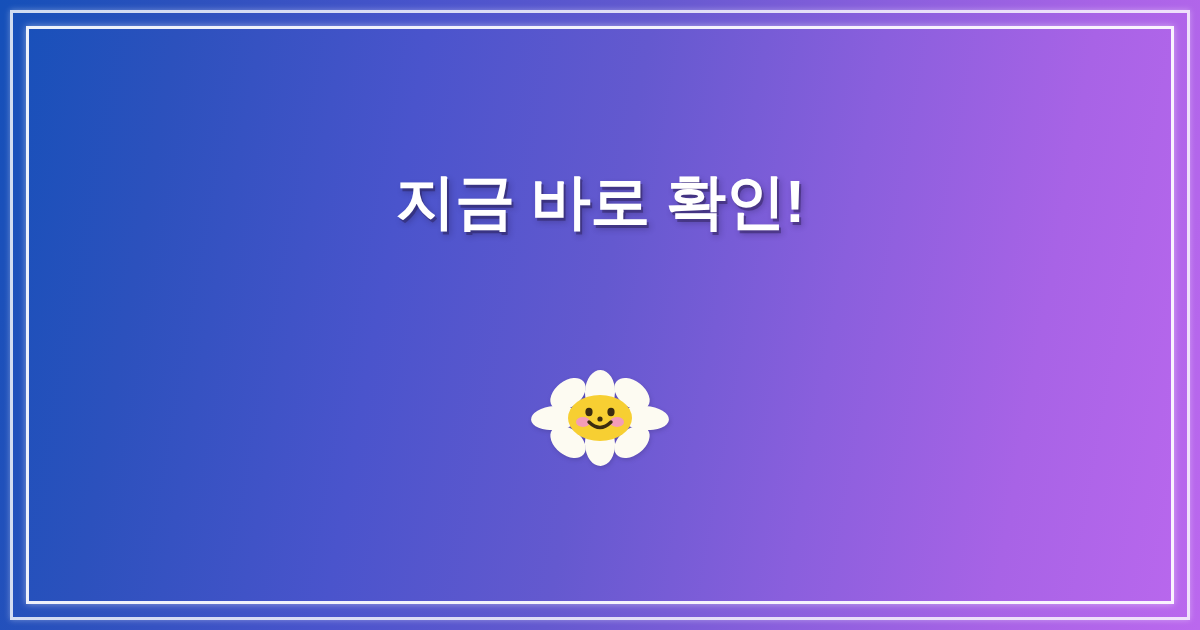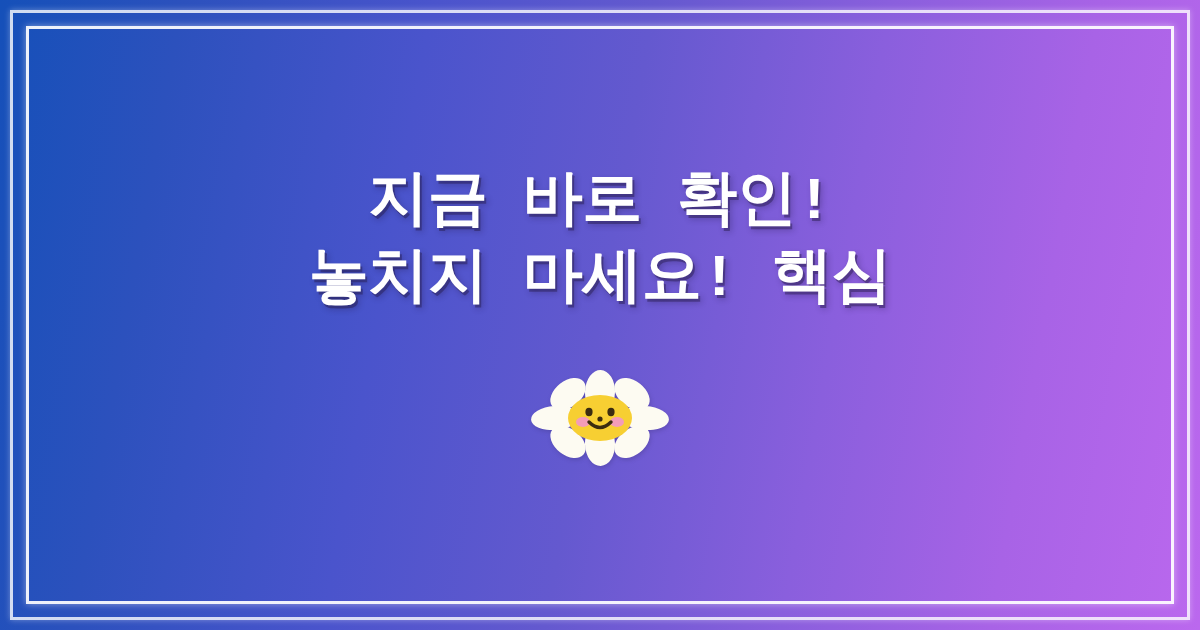--- a/index.html
+++ b/index.html
@@ -58,21 +58,20 @@
     left: 0;
     right: 0;
     top: 0;
     bottom: 0;
     display: flex;
     flex-direction: column;
     align-items: center;
     justify-content: center;
     padding: 40px 114px;
     box-sizing: border-box;
-    font-family: Liberation Mono, monospace;
   }
 
   .headline {
     margin: 0;
     text-align: center;
     color: #ffffff;
     font-size: 60px;
     line-height: 1.28;
     font-weight: 700;
     letter-spacing: -0.5px;
@@ -103,21 +102,21 @@
 
 <div class="canvas">
 
   <div class="frame frame-outer"></div>
   <div class="frame frame-inner"></div>
 
   <div class="content">
 
     <h1 class="headline">
       <span>지금 바로 확인!</span><br>
-      <span>놓치지 마세요! 핵심</span><br>
+      <br>
     </h1>
 
     <div class="emoji-row">
       <svg class="blossom" viewBox="0 0 150 96" aria-hidden="true">
         <g>
 
           <ellipse cx="75" cy="22" rx="15" ry="22" fill="#fdfbf2" transform="rotate(2 75 22)"></ellipse>
           <ellipse cx="75" cy="74" rx="15" ry="22" fill="#fdfbf2" transform="rotate(-2 75 74)"></ellipse>
           <ellipse cx="30" cy="48" rx="24" ry="12" fill="#fdfbf2" transform="rotate(-4 30 48)"></ellipse>
           <ellipse cx="120" cy="48" rx="24" ry="12" fill="#fdfbf2" transform="rotate(4 120 48)"></ellipse>

